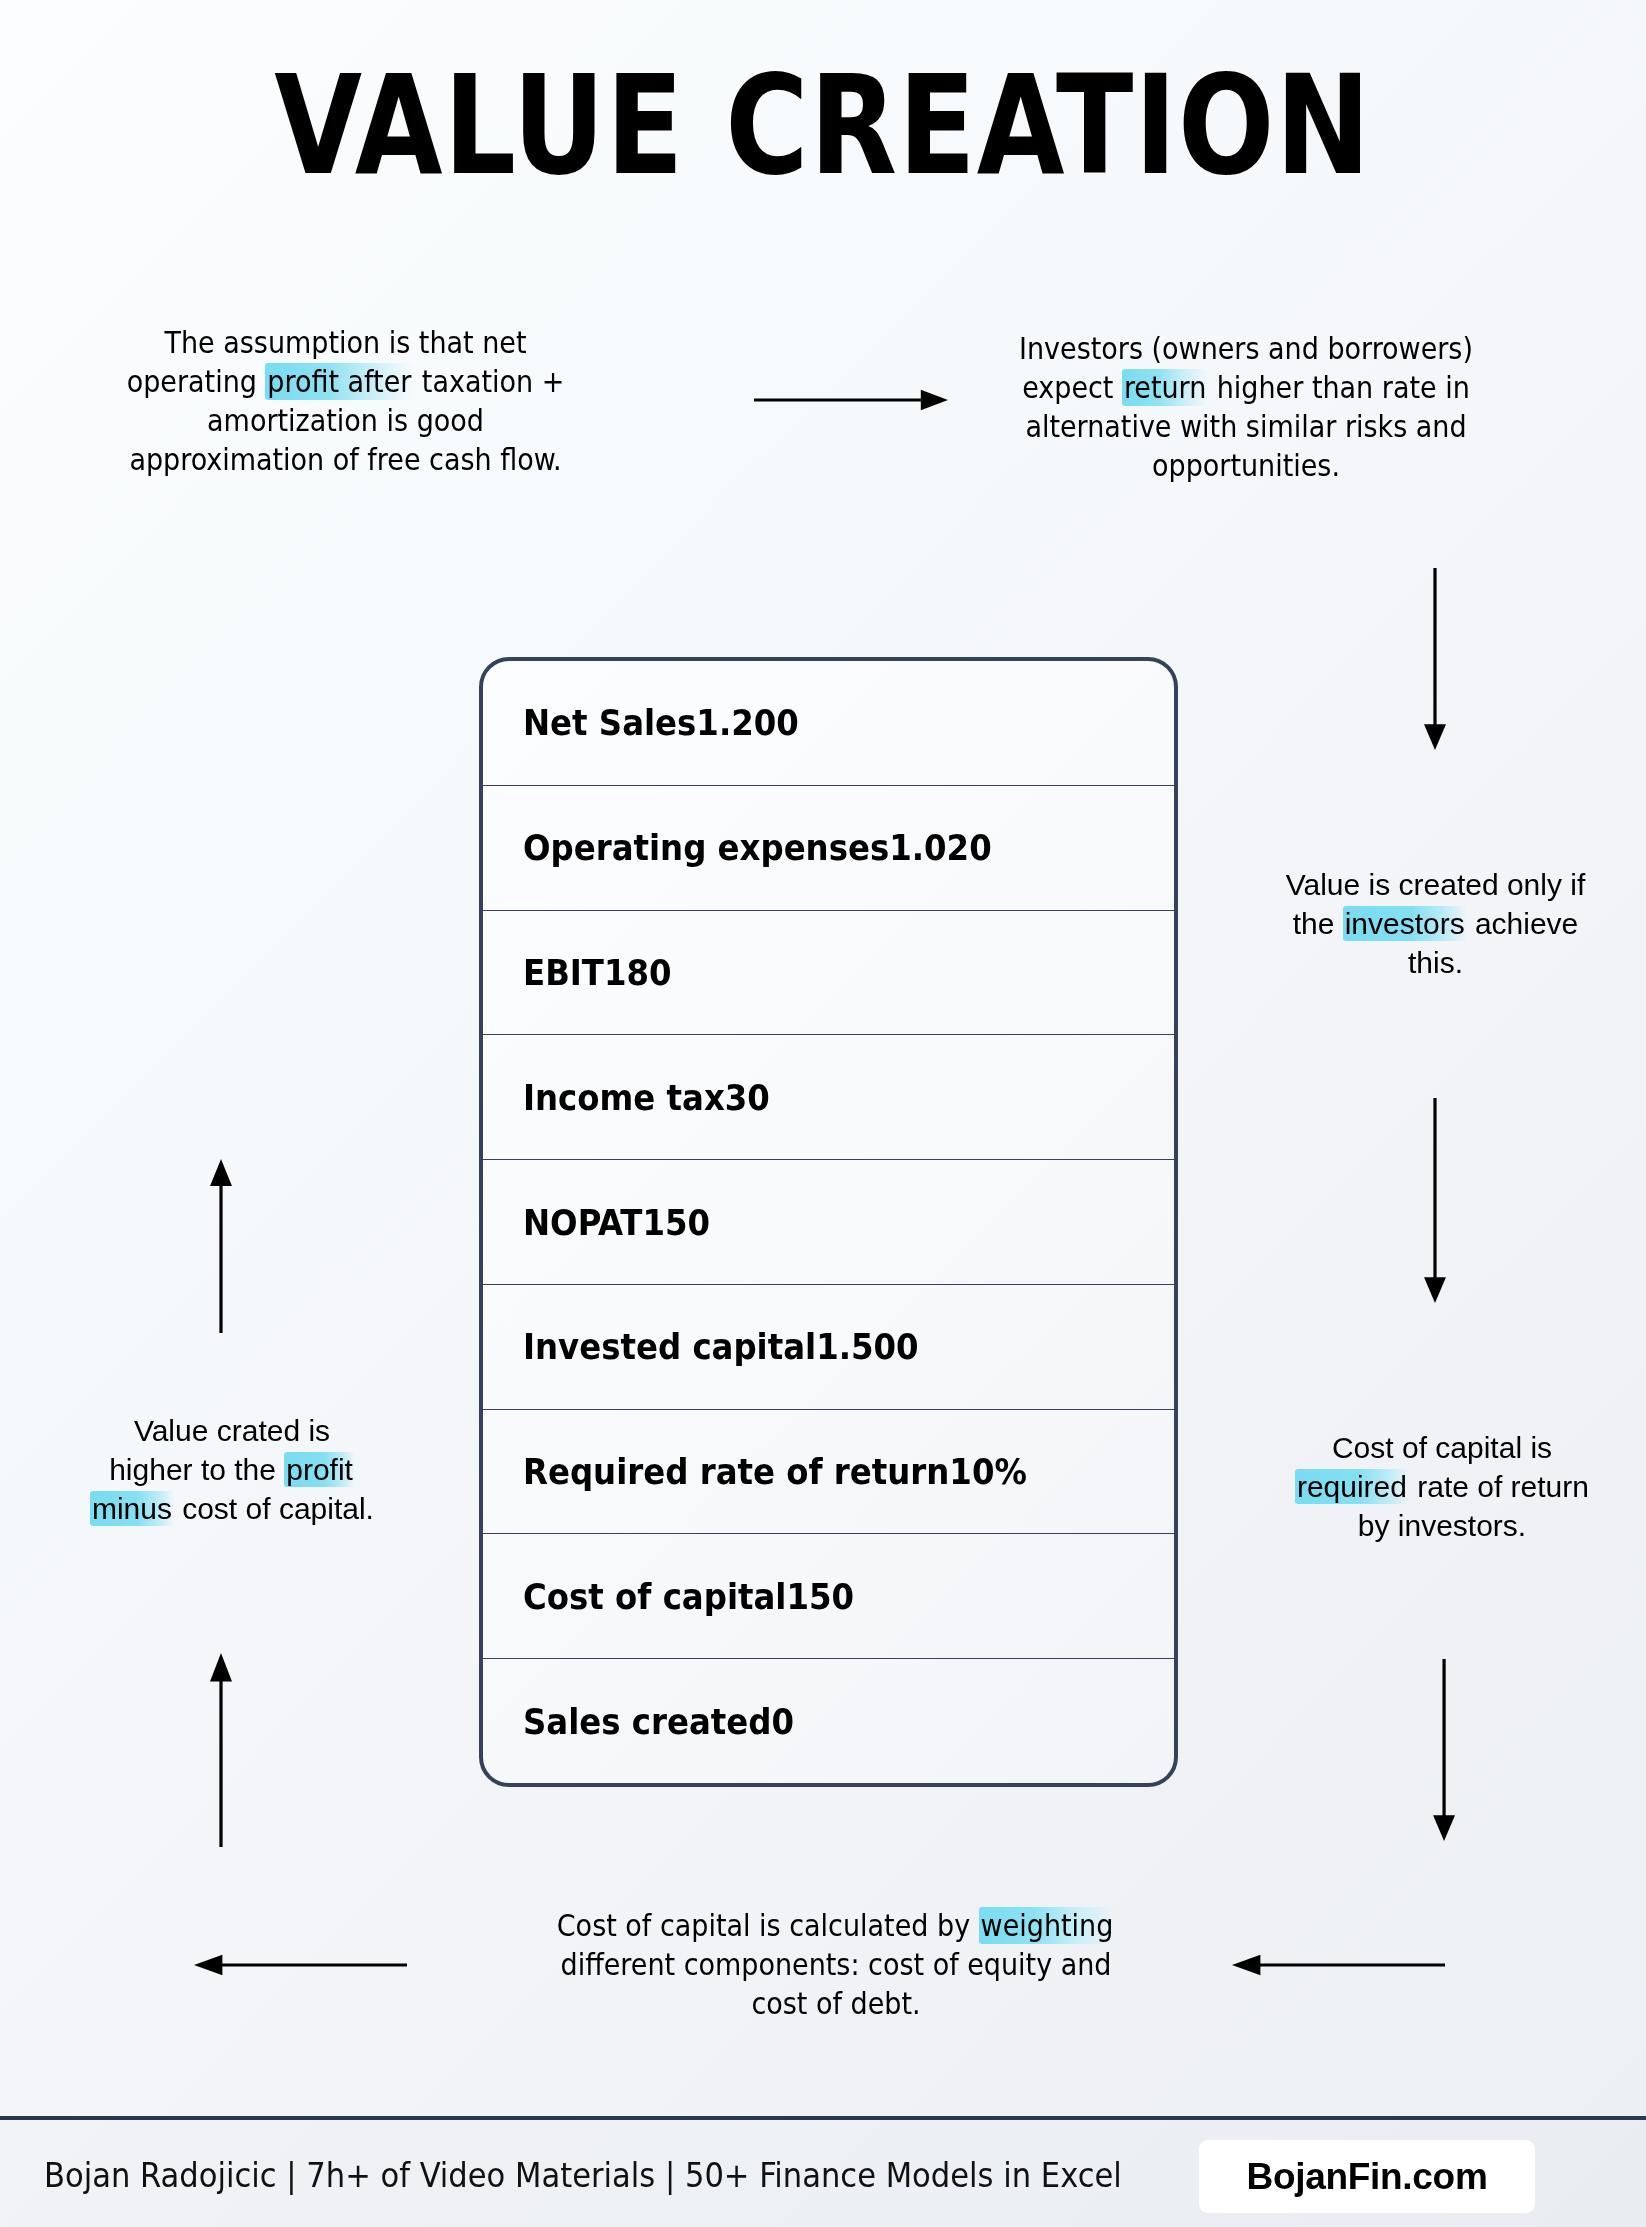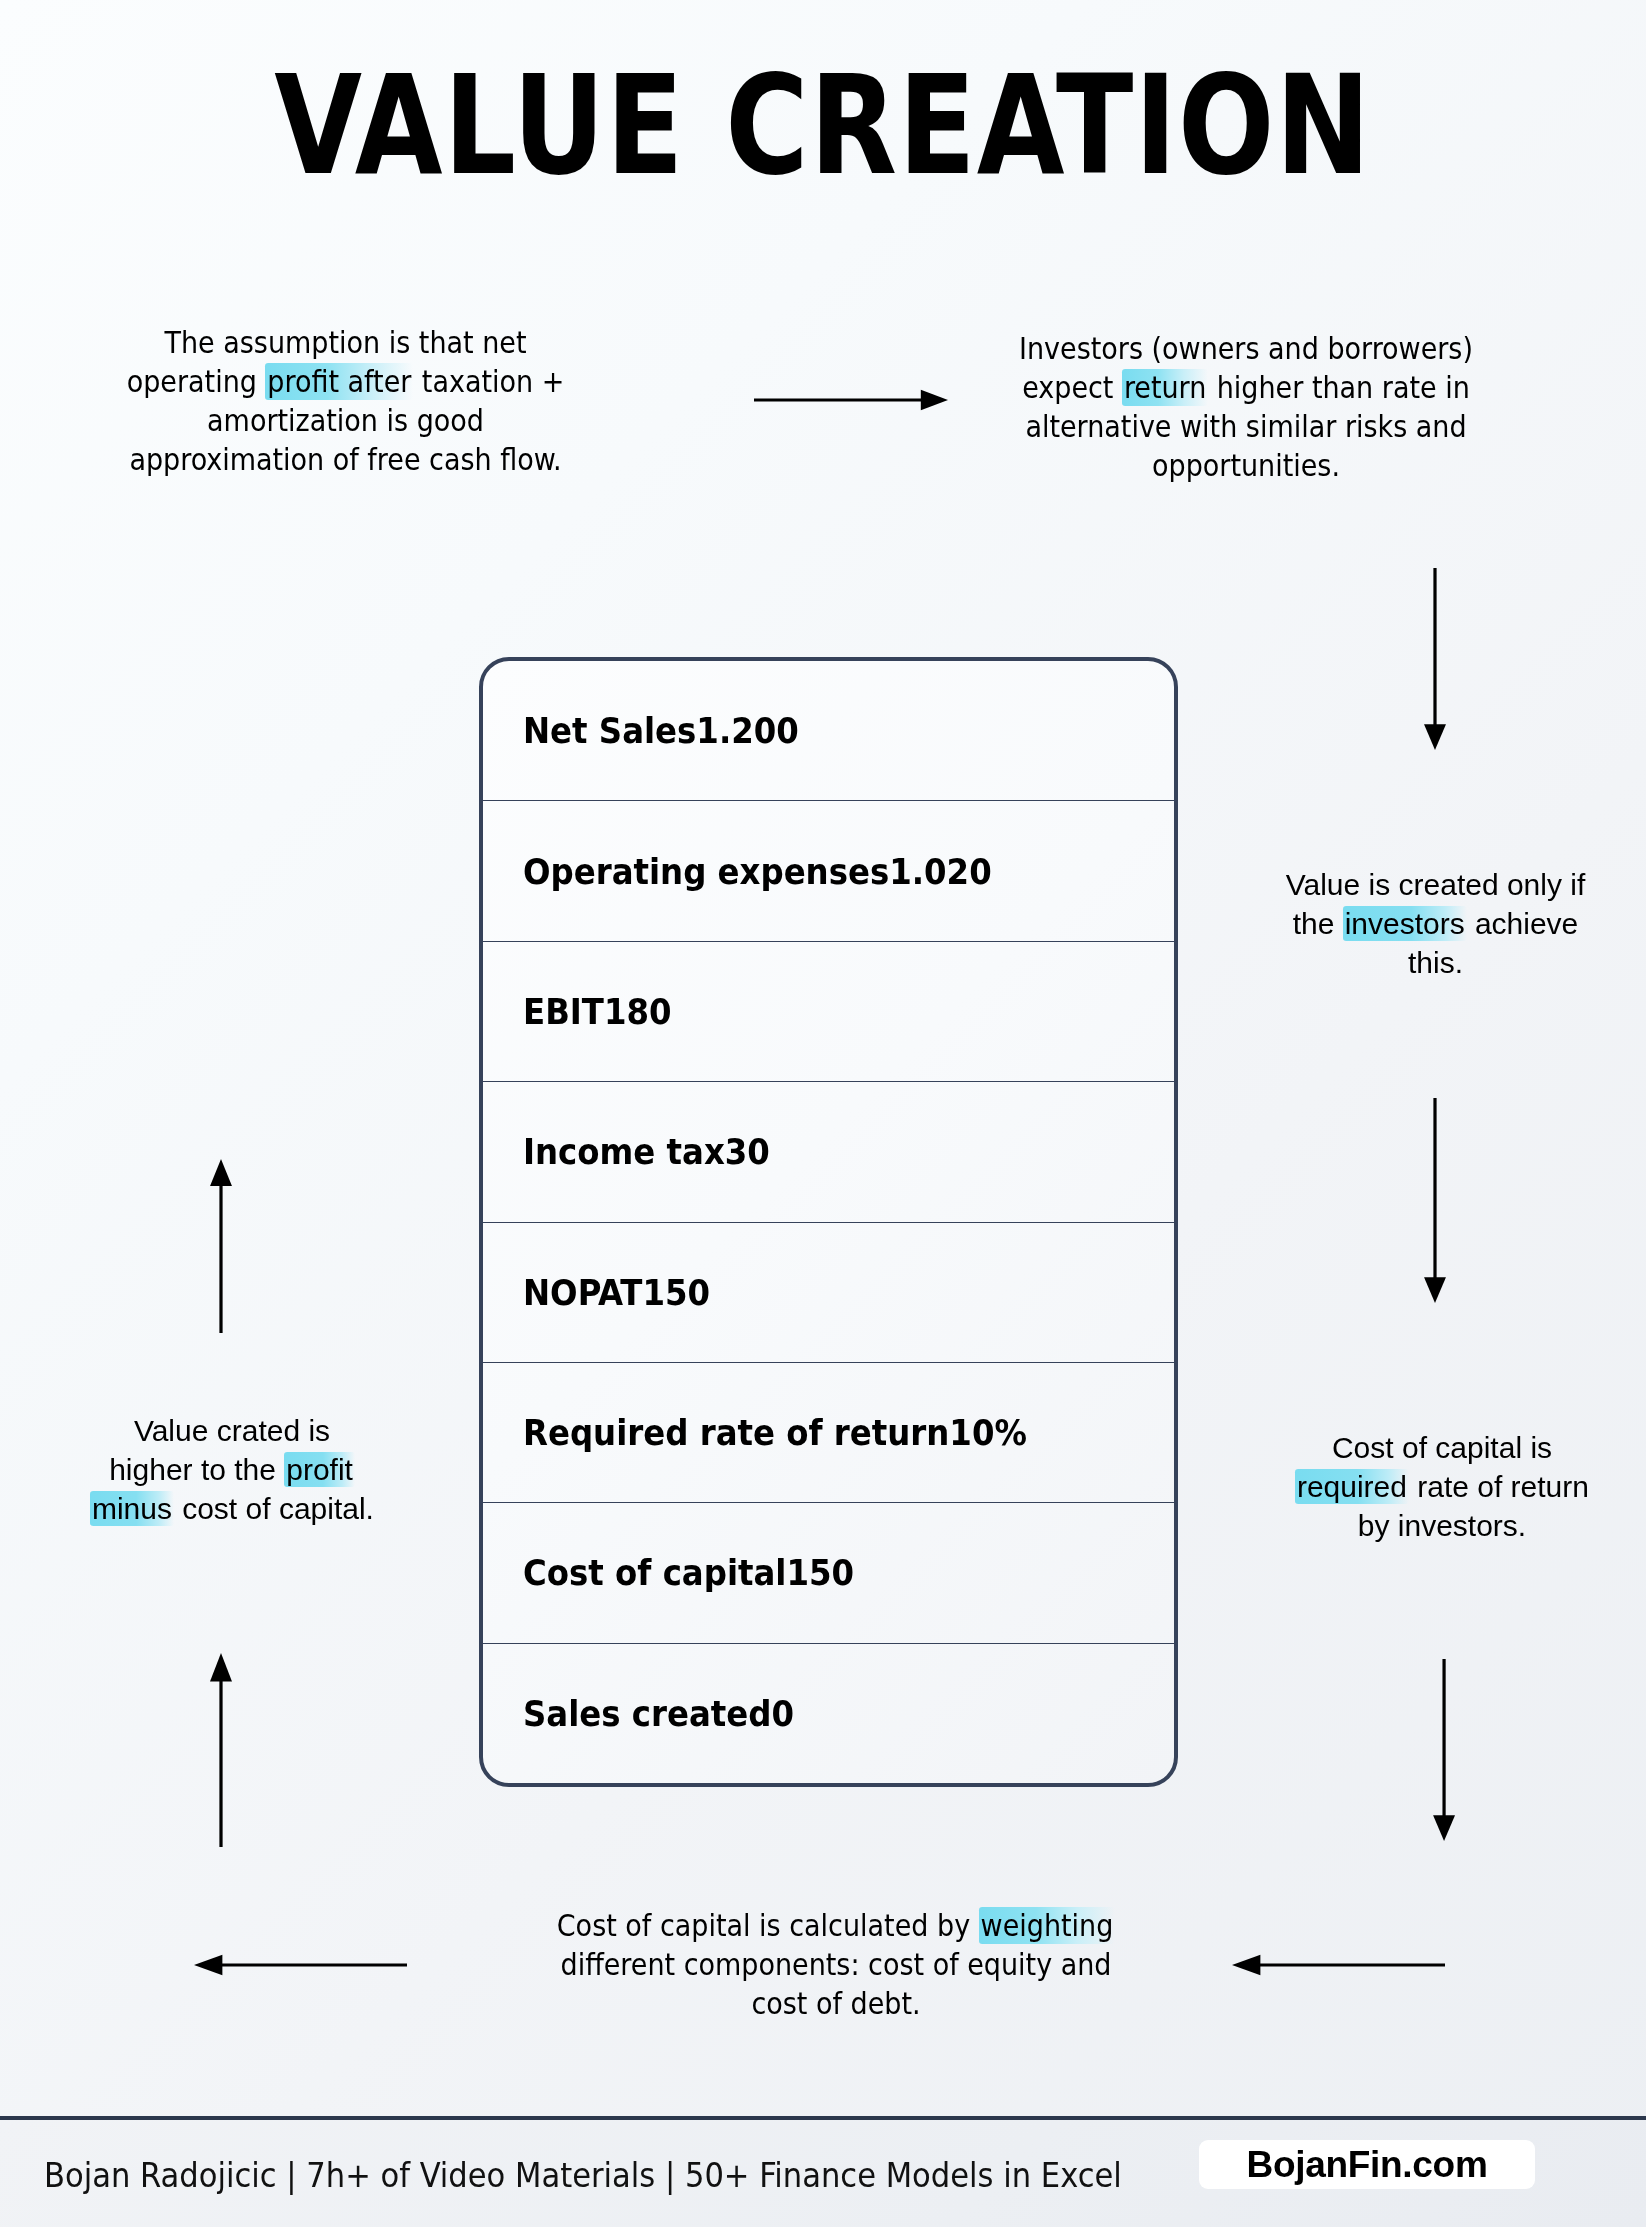--- a/index.html
+++ b/index.html
@@ -134,21 +134,21 @@
     font-size: 34px;
     font-weight: 400;
     color: #111111;
     white-space: nowrap;
   }
   #brand-badge {
     position: absolute;
     left: 1199px;
     top: 2140px;
     width: 336px;
-    height: 49px;
+    height: 73px;
     background: #ffffff;
     border-radius: 9px;
     display: flex;
     align-items: center;
     justify-content: center;
   }
   #brand-badge span {
     font-family: "Liberation Sans", sans-serif;
     font-weight: 700;
     font-size: 37px;
@@ -264,20 +264,24 @@
     <div class="row">
       <span class="lbl">Income tax</span>
       <span class="val">30</span>
     </div>
 
     <div class="row">
       <span class="lbl">NOPAT</span>
       <span class="val">150</span>
     </div>
 
+    <div class="row">
+      <span class="lbl">Invested capital</span>
+      <span class="val">1.500</span>
+    </div>
 
     <div class="row">
       <span class="lbl">Required rate of return</span>
       <span class="val">10%</span>
     </div>
 
     <div class="row">
       <span class="lbl">Cost of capital</span>
       <span class="val">150</span>
     </div>

